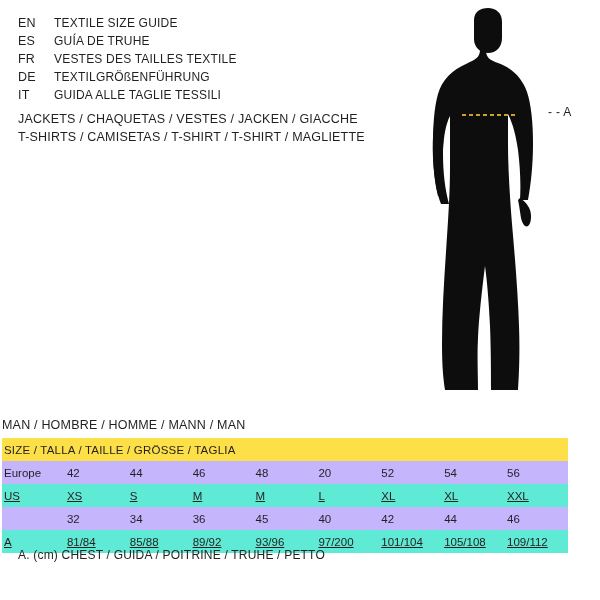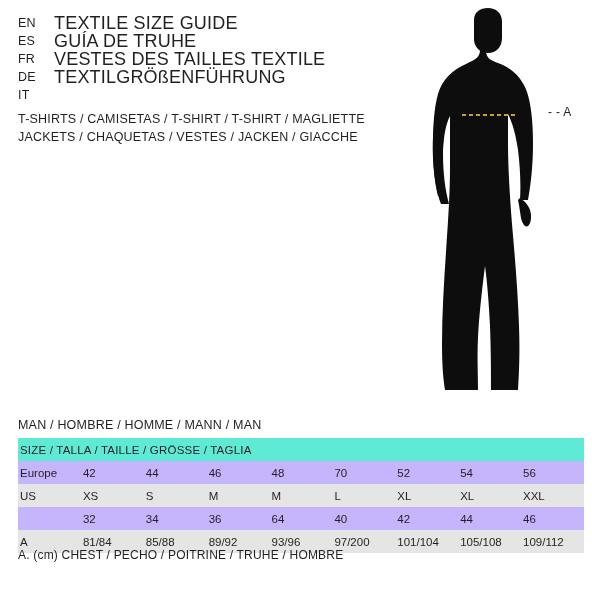--- a/index.html
+++ b/index.html
@@ -35,21 +35,21 @@
     font-size: 12.5px;
     letter-spacing: 0.2px;
   }
   .lang-code {
     width: 36px;
     flex: 0 0 36px;
     font-size: 12.5px;
   }
   .lang-text {
     flex: 1 1 auto;
-    font-size: 18px;
+    font-size: 12px;
   }
 
   
   .cat-block {
     position: absolute;
     left: 18px;
     top: 110px;
     width: 400px;
   }
   .cat-row {
@@ -71,21 +71,21 @@
     position: absolute;
     left: 548px;
     top: 105px;
     font-size: 12px;
     letter-spacing: 0.3px;
   }
 
   
   .table-zone {
     position: absolute;
-    left: 18px;
+    left: 2px;
     top: 418px;
     width: 566px;
   }
   .man-title {
     font-size: 12.5px;
     letter-spacing: 0.2px;
     margin-bottom: 6px;
   }
   table.size-table {
     border-collapse: collapse;
@@ -94,29 +94,30 @@
     font-size: 11.5px;
   }
   table.size-table td, table.size-table th {
     padding: 3px 2px 3px 2px;
     text-align: left;
     font-weight: normal;
     height: 17px;
     vertical-align: middle;
   }
   .row-head td {
-    background: #5eead4;
+    background: #fde047;
     font-size: 11.5px;
     letter-spacing: 0.2px;
   }
   .row-shade td {
     background: #c4b5fd;
   }
   .row-plain td {
-    background: #e5e5e5;
+    background: #5eead4;
+    text-decoration: underline;
   }
   .col-label { width: 86px; }
   .col-v { width: 68px; }
 
   .footnote {
     position: absolute;
     left: 18px;
     top: 548px;
     font-size: 12px;
     letter-spacing: 0.2px;
@@ -139,26 +140,27 @@
     <div class="lang-row">
       <span class="lang-code">FR</span>
       <span class="lang-text">VESTES DES TAILLES TEXTILE</span>
     </div>
     <div class="lang-row">
       <span class="lang-code">DE</span>
       <span class="lang-text">TEXTILGRÖßENFÜHRUNG</span>
     </div>
     <div class="lang-row">
       <span class="lang-code">IT</span>
+      <span class="lang-text">GUIDA ALLE TAGLIE TESSILI</span>
     </div>
   </div>
 
   <div class="cat-block">
+    <div class="cat-row">JACKETS / CHAQUETAS / VESTES / JACKEN / GIACCHE</div>
     <div class="cat-row">T-SHIRTS / CAMISETAS / T-SHIRT / T-SHIRT / MAGLIETTE</div>
-    <div class="cat-row">JACKETS / CHAQUETAS / VESTES / JACKEN / GIACCHE</div>
   </div>
 
   <div class="figure-wrap">
     <svg width="200" height="400" viewBox="0 0 200 400" xmlns="http://www.w3.org/2000/svg">
       <g fill="#0d0d0d">
 
         <path d="M74,12 C74,4 80,0 88,0 C96,0 102,5 102,14 L102,30 C102,39 96,45 88,45 C80,45 74,39 74,31 Z"></path>
 
         <path d="M80,42
                  C80,50 74,52 66,56
@@ -209,57 +211,57 @@
       <tbody>
         <tr class="row-head">
           <td class="col-label" colspan="9">SIZE / TALLA / TAILLE / GRÖSSE / TAGLIA</td>
         </tr>
         <tr class="row-shade">
           <td class="col-label">Europe</td>
           <td class="col-v">42</td>
           <td class="col-v">44</td>
           <td class="col-v">46</td>
           <td class="col-v">48</td>
-          <td class="col-v">70</td>
+          <td class="col-v">20</td>
           <td class="col-v">52</td>
           <td class="col-v">54</td>
           <td class="col-v">56</td>
         </tr>
         <tr class="row-plain">
           <td class="col-label">US</td>
           <td class="col-v">XS</td>
           <td class="col-v">S</td>
           <td class="col-v">M</td>
           <td class="col-v">M</td>
           <td class="col-v">L</td>
           <td class="col-v">XL</td>
           <td class="col-v">XL</td>
           <td class="col-v">XXL</td>
         </tr>
         <tr class="row-shade">
           <td class="col-label"></td>
           <td class="col-v">32</td>
           <td class="col-v">34</td>
           <td class="col-v">36</td>
-          <td class="col-v">64</td>
+          <td class="col-v">45</td>
           <td class="col-v">40</td>
           <td class="col-v">42</td>
           <td class="col-v">44</td>
           <td class="col-v">46</td>
         </tr>
         <tr class="row-plain">
           <td class="col-label">A</td>
           <td class="col-v">81/84</td>
           <td class="col-v">85/88</td>
           <td class="col-v">89/92</td>
           <td class="col-v">93/96</td>
           <td class="col-v">97/200</td>
           <td class="col-v">101/104</td>
           <td class="col-v">105/108</td>
           <td class="col-v">109/112</td>
         </tr>
       </tbody>
     </table>
   </div>
 
-  <div class="footnote">A. (cm) CHEST / PECHO / POITRINE / TRUHE / HOMBRE</div>
+  <div class="footnote">A. (cm) CHEST / GUIDA / POITRINE / TRUHE / PETTO</div>
 
 </div>
 
 </body></html>

